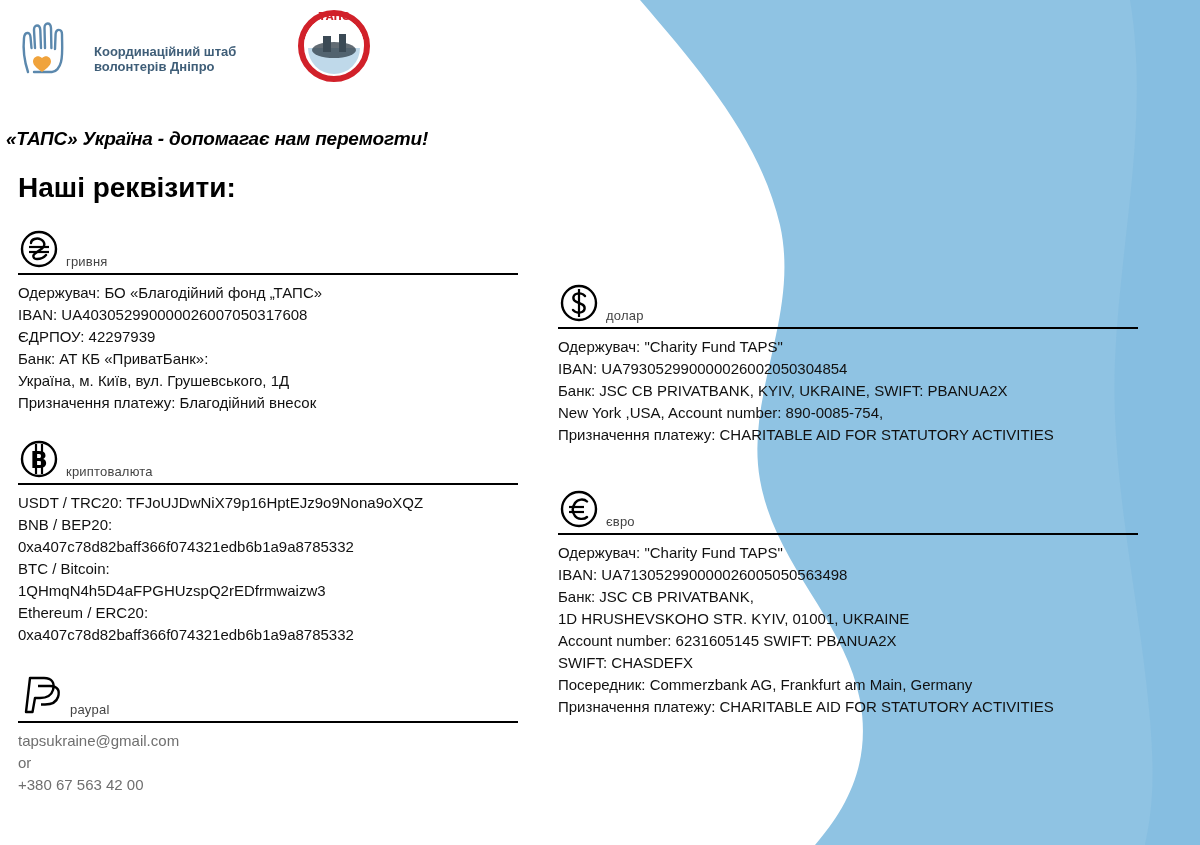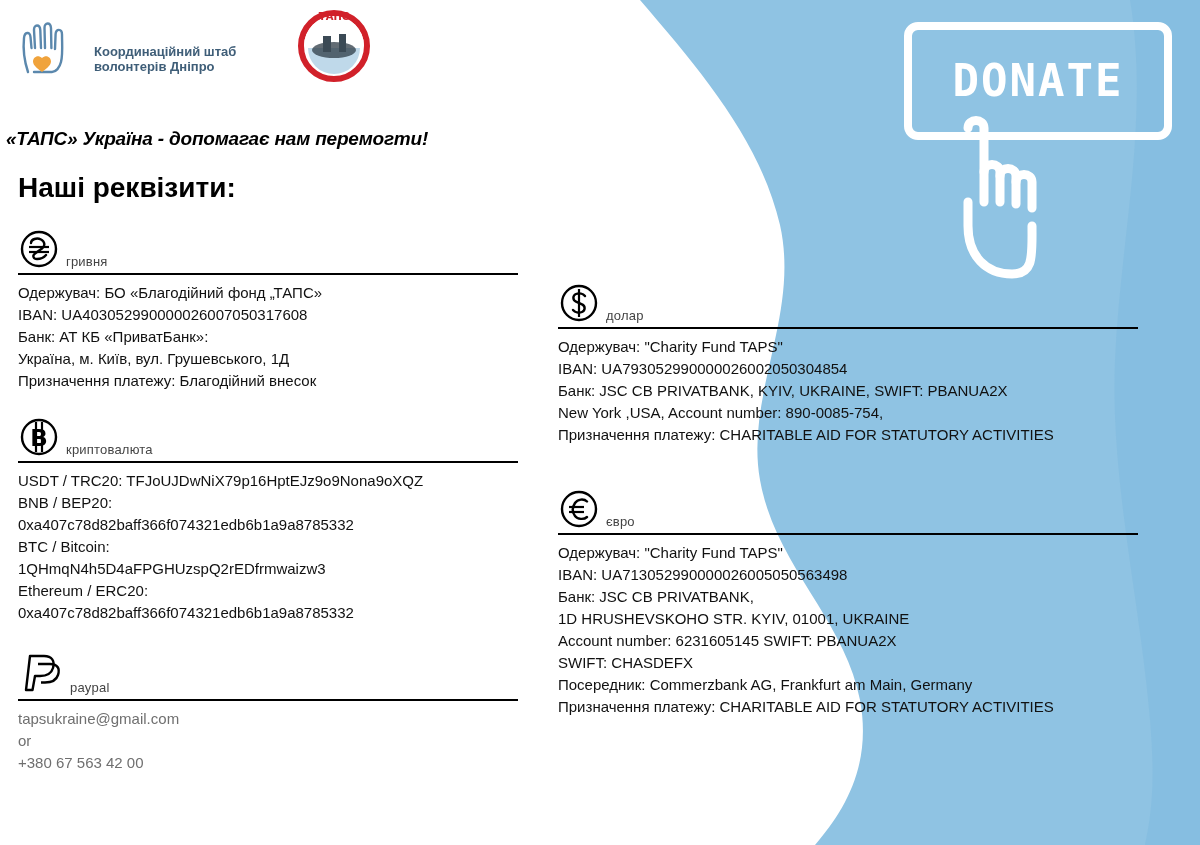--- a/index.html
+++ b/index.html
@@ -166,50 +166,37 @@
     <path d="M18,44 a26,26 0 0 0 52,0 z" fill="#bfd9ea"></path>
     <ellipse cx="44" cy="46" rx="22" ry="8" fill="#2e3b46" opacity="0.75"></ellipse>
     <rect x="33" y="32" width="8" height="16" fill="#3b4a55"></rect>
     <rect x="49" y="30" width="7" height="18" fill="#3b4a55"></rect>
     <text x="44" y="16" font-size="10" font-family="DejaVu Sans, sans-serif" fill="#d1212a" text-anchor="middle" font-weight="bold">ТАПС</text>
   </svg>
 
   <div class="headline">«ТАПС» Україна - допомагає нам перемогти!</div>
   <div class="subhead">Наші реквізити:</div>
 
-  <div class="donate-wrap">
-    <div class="donate-box">
-      <span class="donate-text">DONATE</span>
-    </div>
-    <svg class="hand" width="190" height="180" viewBox="0 0 190 180">
-      <g fill="none" stroke="#ffffff" stroke-width="9" stroke-linecap="round" stroke-linejoin="round">
-        <path d="M60,22 C60,12 76,12 76,22 L76,96"></path>
-        <path d="M76,66 C76,56 92,56 92,66 L92,96"></path>
-        <path d="M92,70 C92,60 108,60 108,70 L108,98"></path>
-        <path d="M108,76 C108,66 124,66 124,76 L124,102"></path>
-        <path d="M60,96 L60,120 C60,150 78,168 104,168 C126,168 124,150 124,120"></path>
-      </g>
-    </svg>
-  </div>
 
   <div class="col-left">
 
     <div class="section hryvnia">
       <div class="sec-head">
         <svg class="sec-icon" width="42" height="42" viewBox="0 0 42 42">
           <circle cx="21" cy="21" r="17" fill="none" stroke="#000" stroke-width="2.4"></circle>
           <path d="M13,15 C13,11 19,9.5 23,11.5 C27,13.5 27.5,18 24,20.5 L17,25.5 C14,27.7 15.5,31 19,31 C23,31 26,29.5 28,27" fill="none" stroke="#000" stroke-width="2.4" stroke-linecap="round"></path>
           <line x1="11" y1="19" x2="31" y2="19" stroke="#000" stroke-width="2.2"></line>
           <line x1="11" y1="24" x2="31" y2="24" stroke="#000" stroke-width="2.2"></line>
         </svg>
         <span class="sec-label">гривня</span>
       </div>
       <div class="lines">
         <div class="ln">Одержувач: БО «Благодійний фонд „ТАПС»</div>
         <div class="ln">IBAN: UA403052990000026007050317608</div>
+        <div class="ln">ЄДРПОУ: 42297939</div>
         <div class="ln">Банк: АТ КБ «ПриватБанк»:</div>
         <div class="ln">Україна, м. Київ, вул. Грушевського, 1Д</div>
         <div class="ln">Призначення платежу: Благодійний внесок</div>
       </div>
     </div>
 
     <div class="section crypto">
       <div class="sec-head">
         <svg class="sec-icon" width="42" height="42" viewBox="0 0 42 42">
           <circle cx="21" cy="21" r="17" fill="none" stroke="#000" stroke-width="2.4"></circle>

